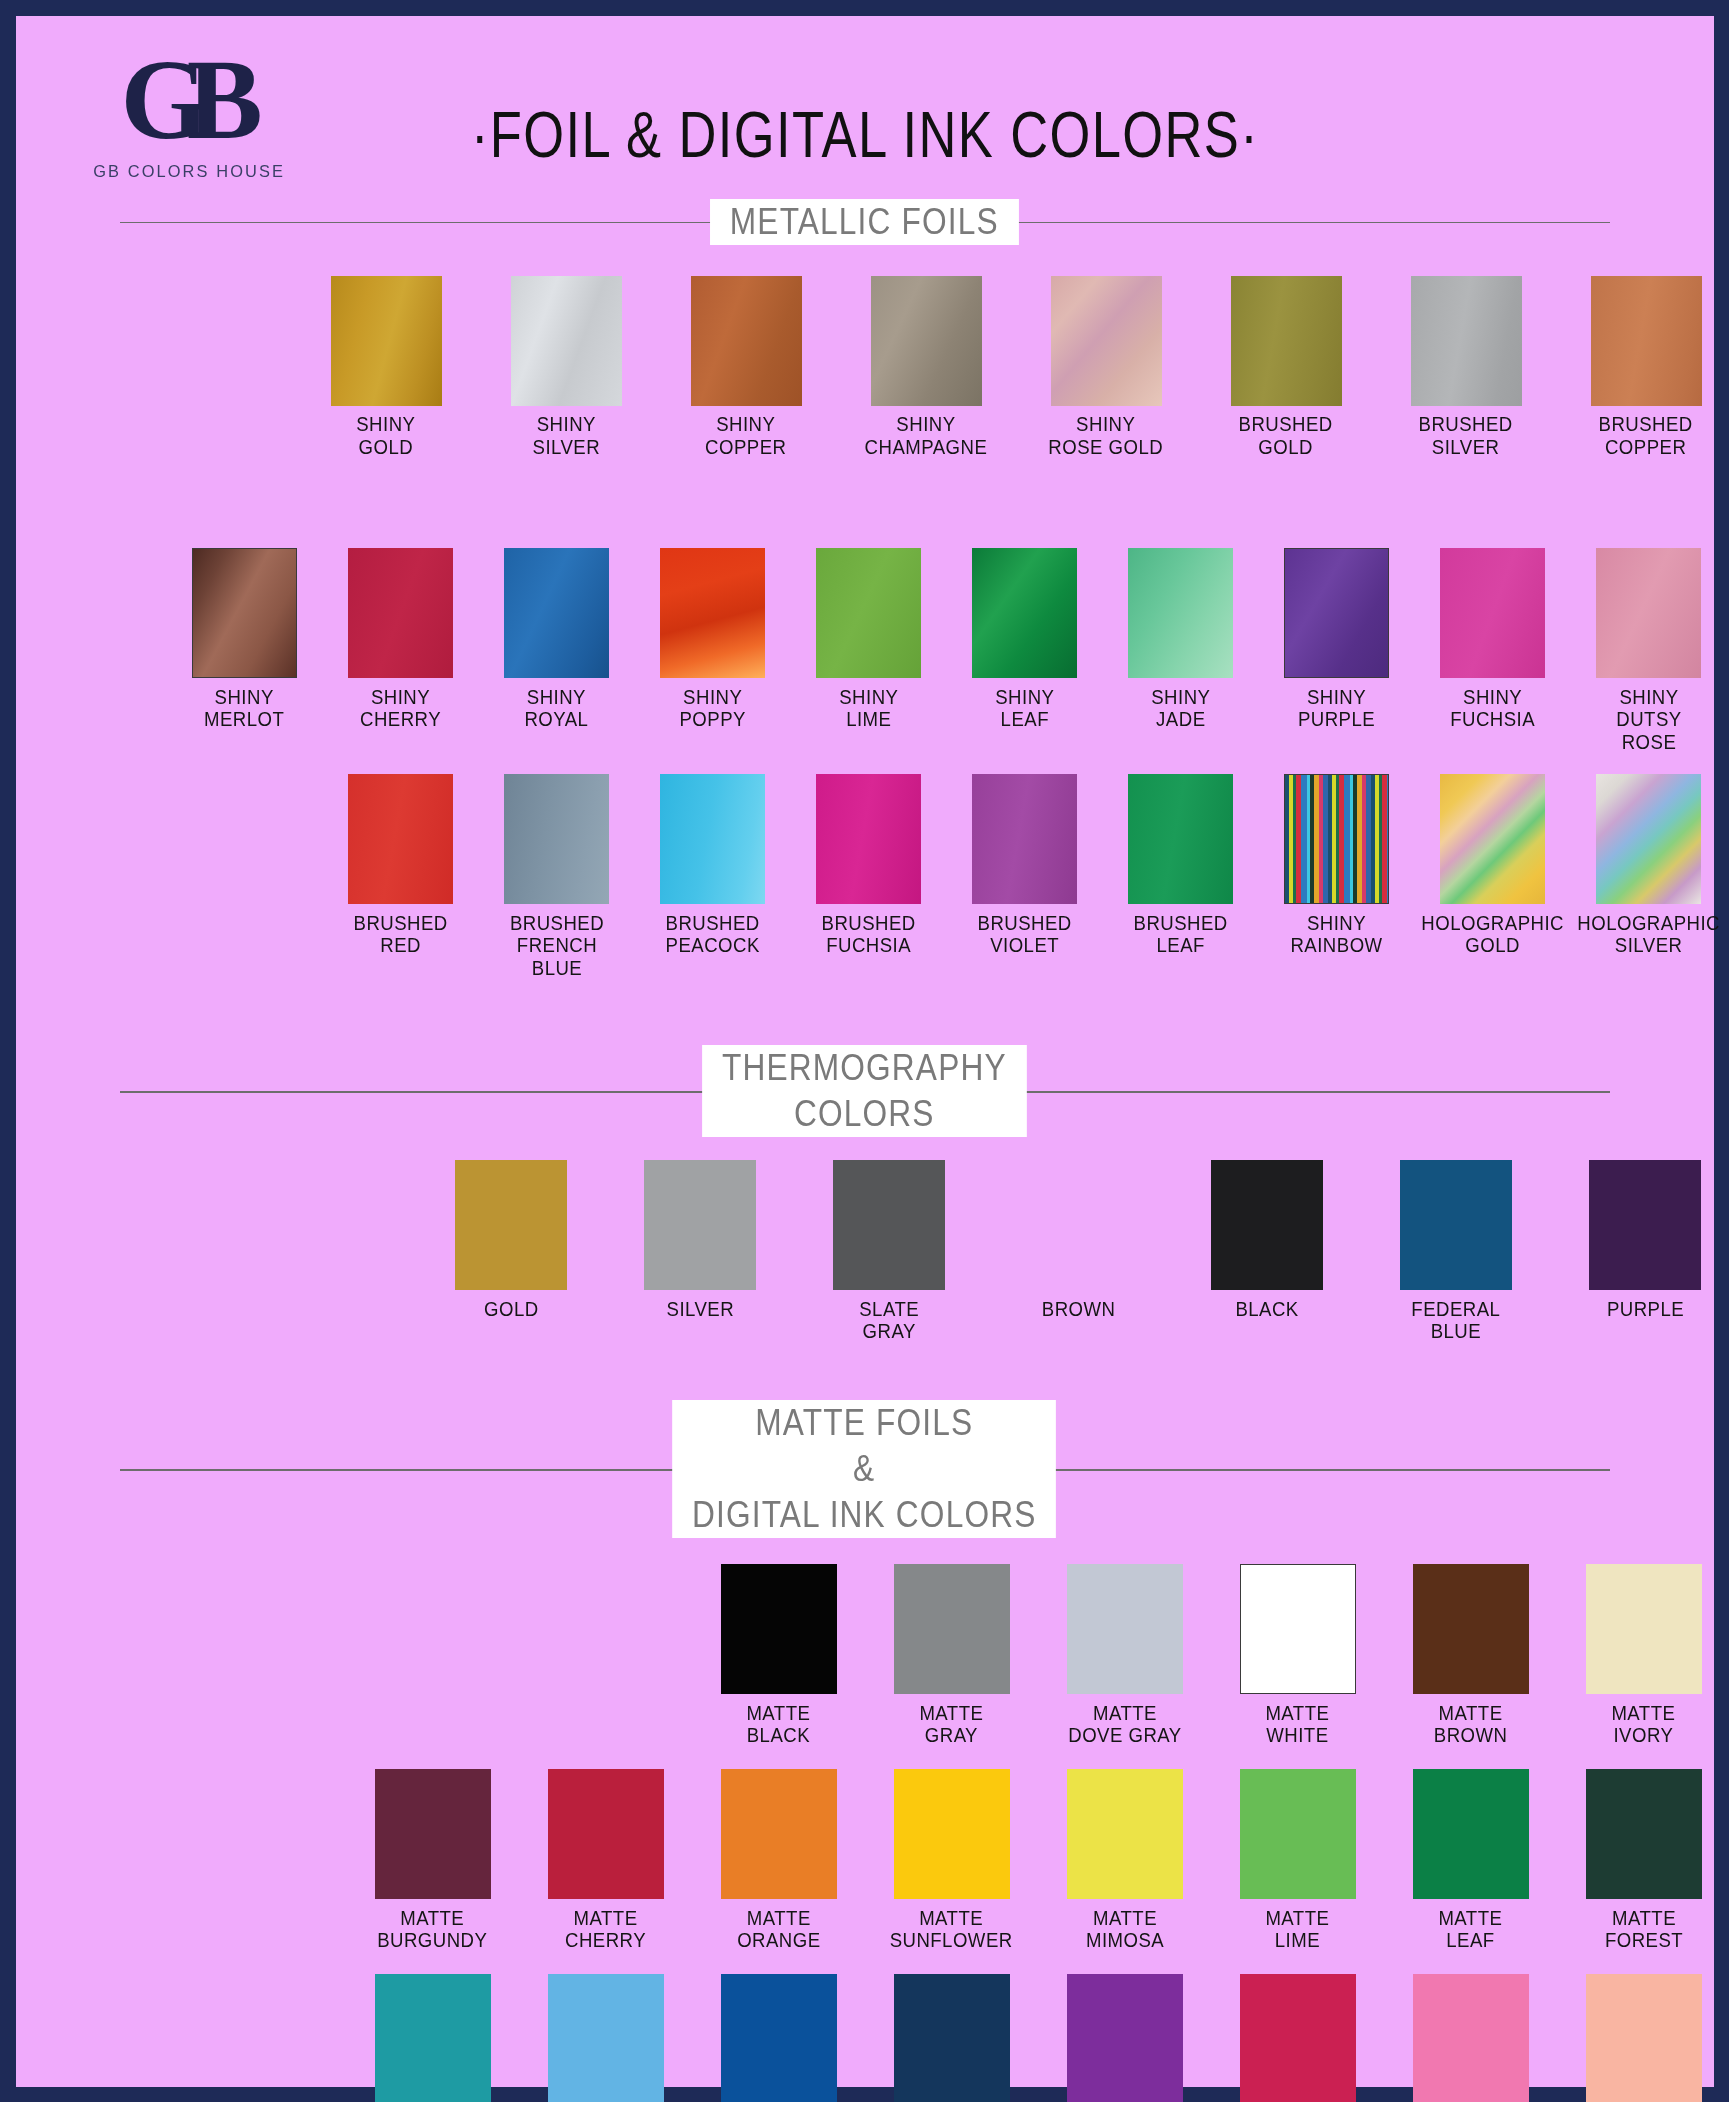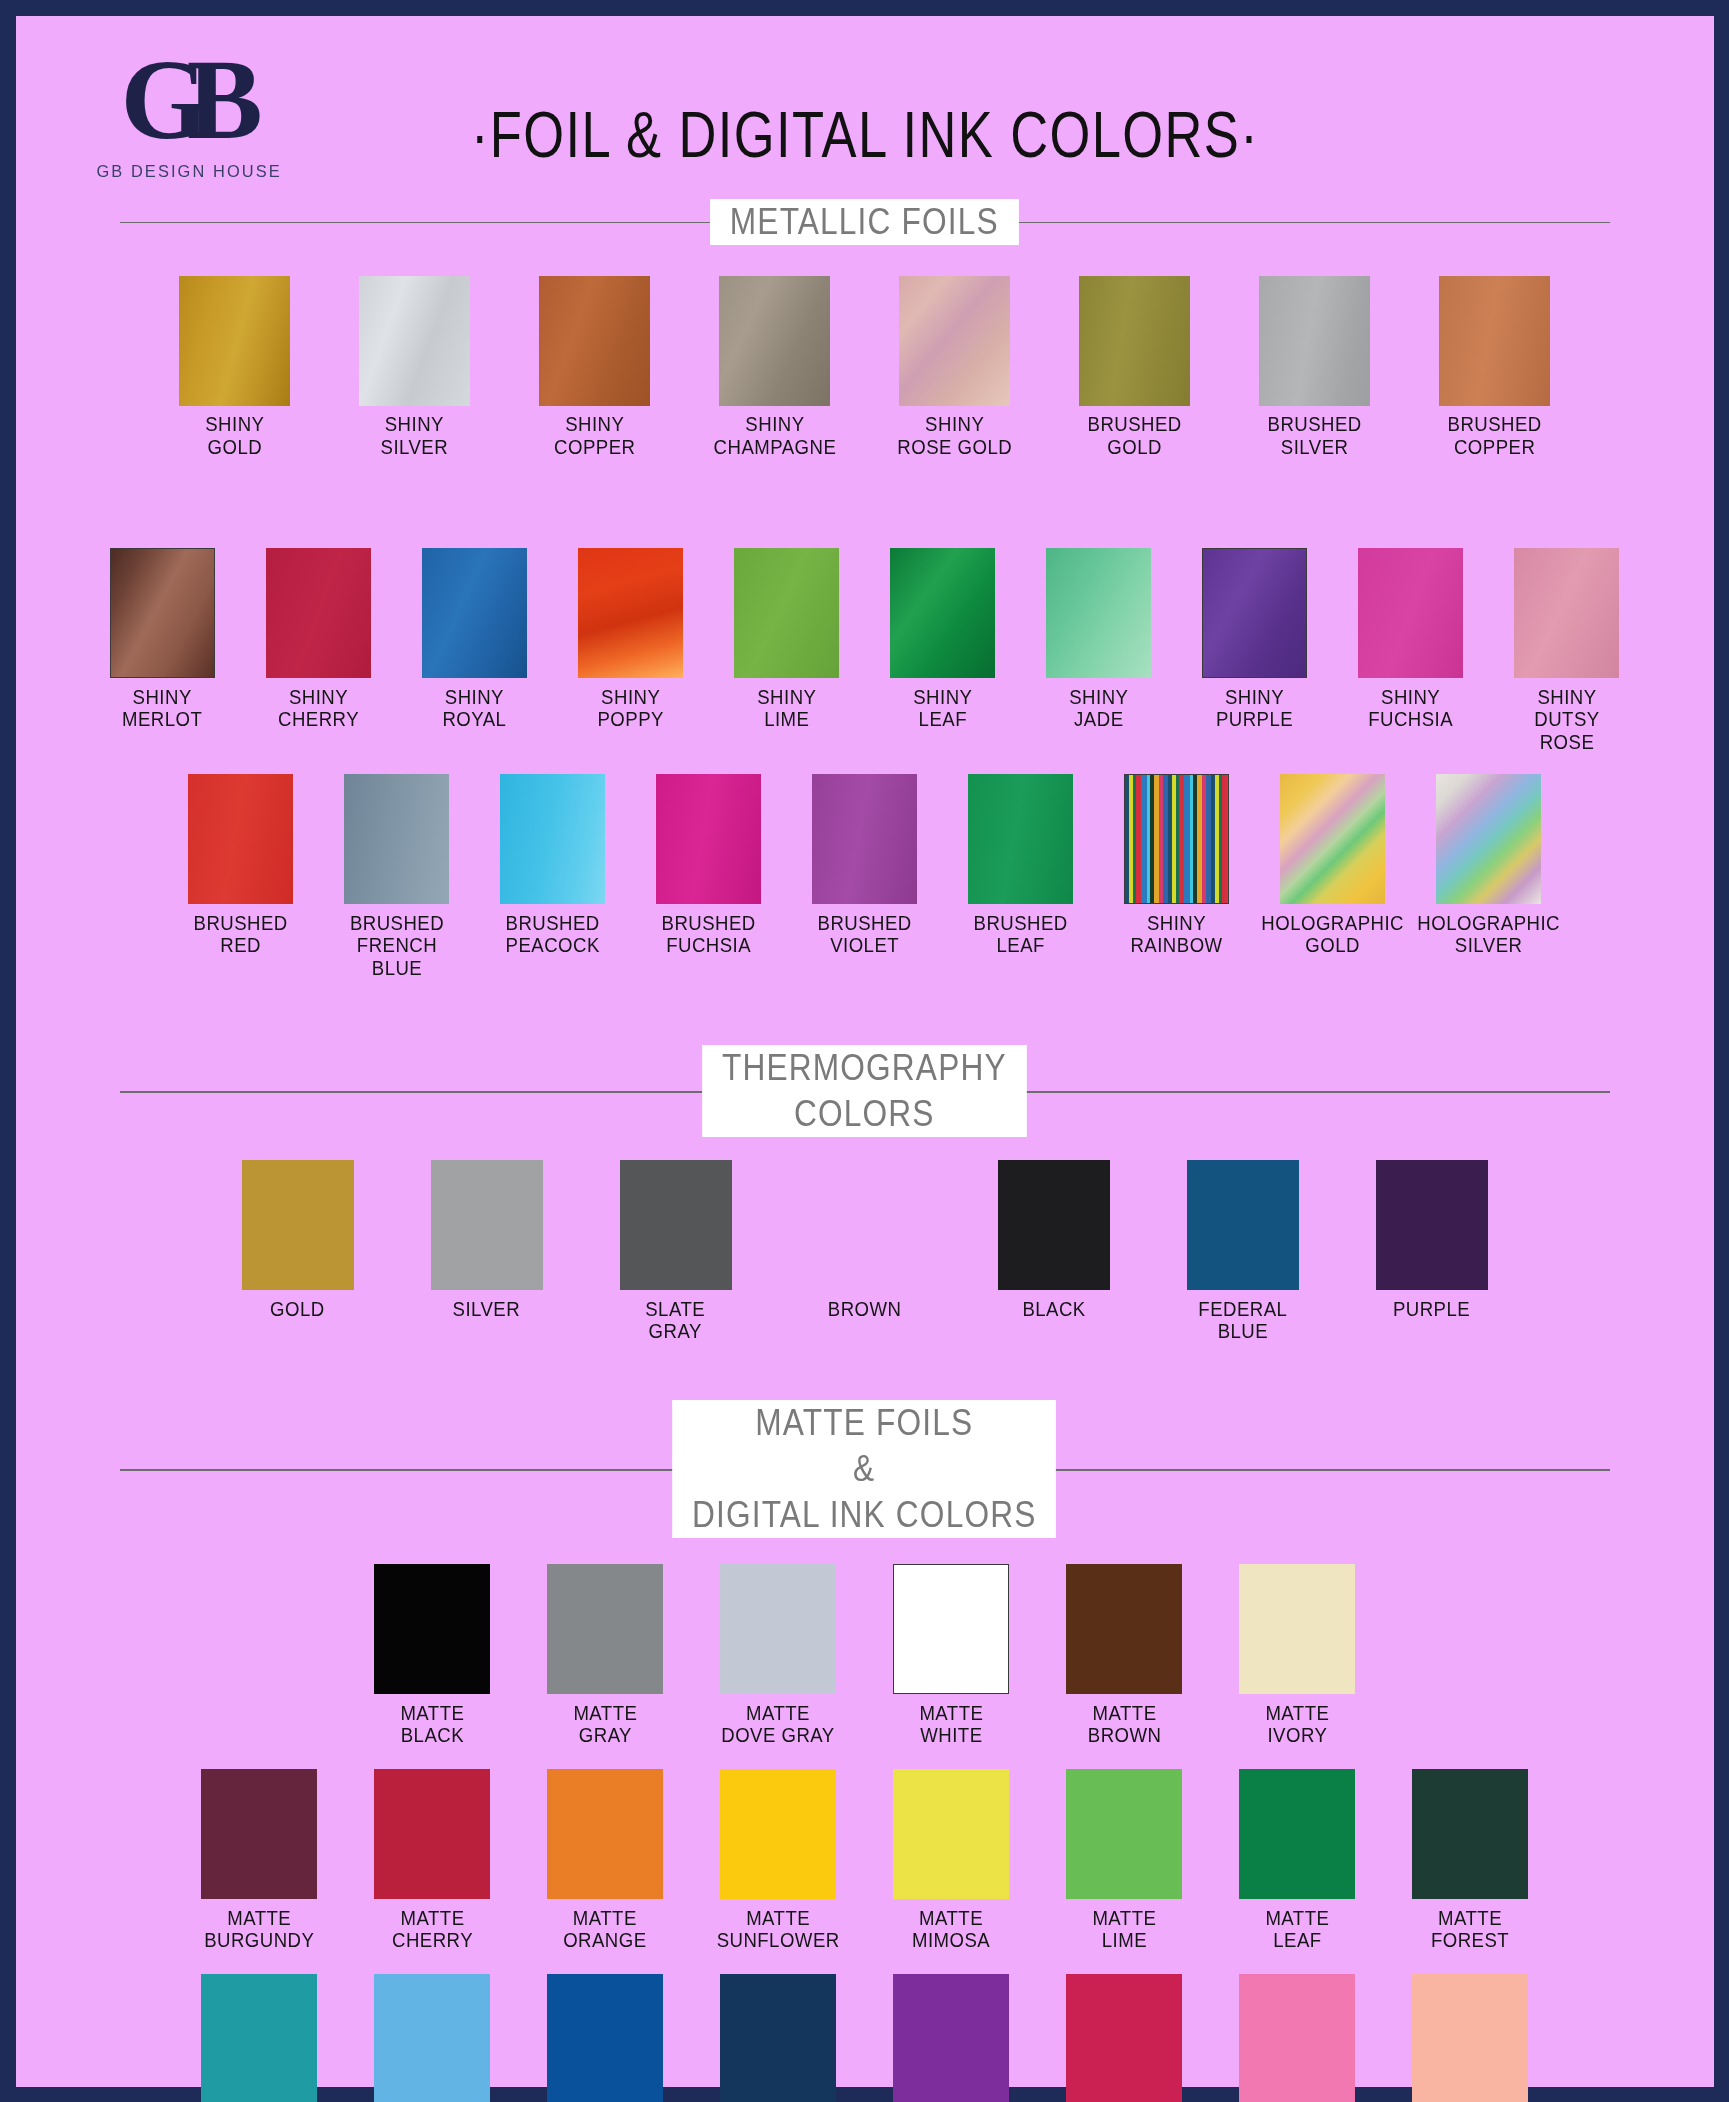--- a/index.html
+++ b/index.html
@@ -67,21 +67,21 @@
     font-weight:300;
     letter-spacing:1.3px;
     transform:scaleX(0.88);
     line-height:1.28;
     z-index:2;
   }
 
   
   .row {
     display:flex;
-    justify-content:center;
+    justify-content:flex-end;
     align-items:flex-start;
   }
   .cell {
     display:flex;
     flex-direction:column;
     align-items:center;
   }
   .chip {
     width:111px; height:130px;
     display:block;
@@ -100,21 +100,21 @@
   }
 </style>
 </head>
 <body>
 
 <div id="page">
 
   <div class="header">
     <div class="logo-wrap">
       <div class="logo-mark">GB</div>
-      <div class="logo-word">GB DESIGN HOUSE</div>
+      <div class="logo-word">GB COLORS HOUSE</div>
     </div>
     <div class="main-title">·FOIL &amp; DIGITAL INK COLORS·</div>
   </div>
 
   <div id="sections">
       <div style="margin-top: 6px; padding-bottom: 38px;">
         <div class="sect-head" style="margin-bottom: 31px;"><div class="rule-l" style="left: 0px; width: 40%;"></div><div class="rule-r" style="right: 0px; width: 40%;"></div><span class="sect-title" style="white-space: pre-line;">METALLIC FOILS</span></div>
         <div class="row" style="gap: 45px; margin-bottom: 26px;">
           <div class="cell" style="width: 135px;">
             <div class="chip" style="width: 111px; background-image: linear-gradient(105deg, rgb(183, 138, 28) 0%, rgb(200, 154, 39) 28%, rgb(207, 167, 51) 52%, rgb(189, 144, 35) 78%, rgb(168, 124, 20) 100%);"></div>

